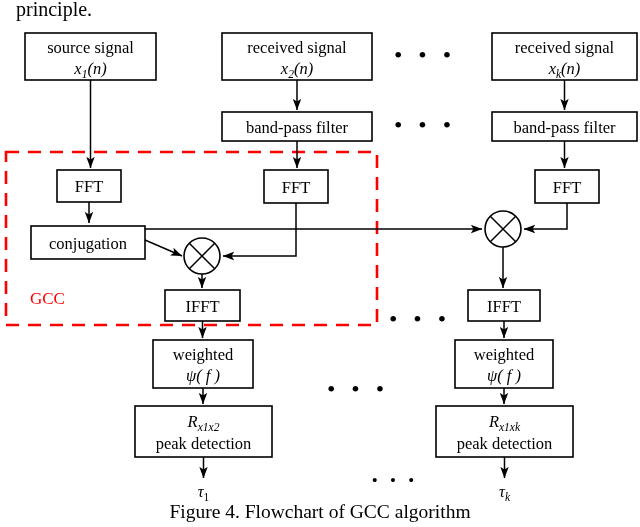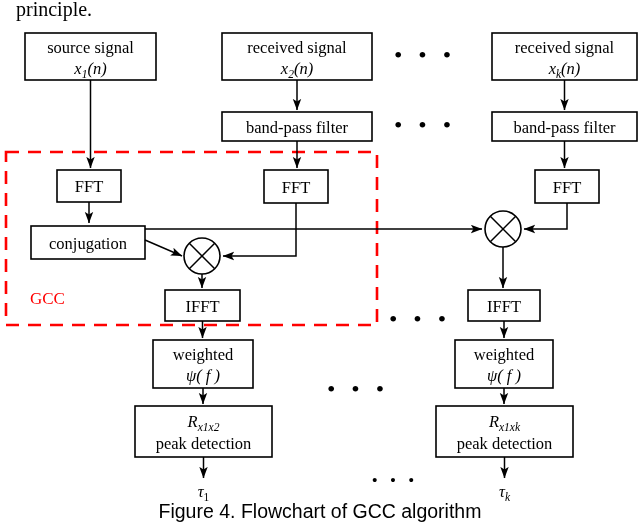--- a/index.html
+++ b/index.html
@@ -84,21 +84,21 @@
     font-family: "Liberation Serif", "DejaVu Serif", serif;
     fill: #000000;
     text-anchor: middle;
   }
   .caption {
     position: absolute;
     left: 0;
     right: 0;
     bottom: 4px;
     text-align: center;
-    font-family: Liberation Sans, sans-serif;
+    font-family: Liberation Serif, serif;
     font-size: 19.5px;
     color: #000000;
   }
   .toptext {
     position: absolute;
     left: 16px;
     top: -2px;
     font-family: "Liberation Serif", "DejaVu Serif", serif;
     font-size: 20px;
     color: #000000;

